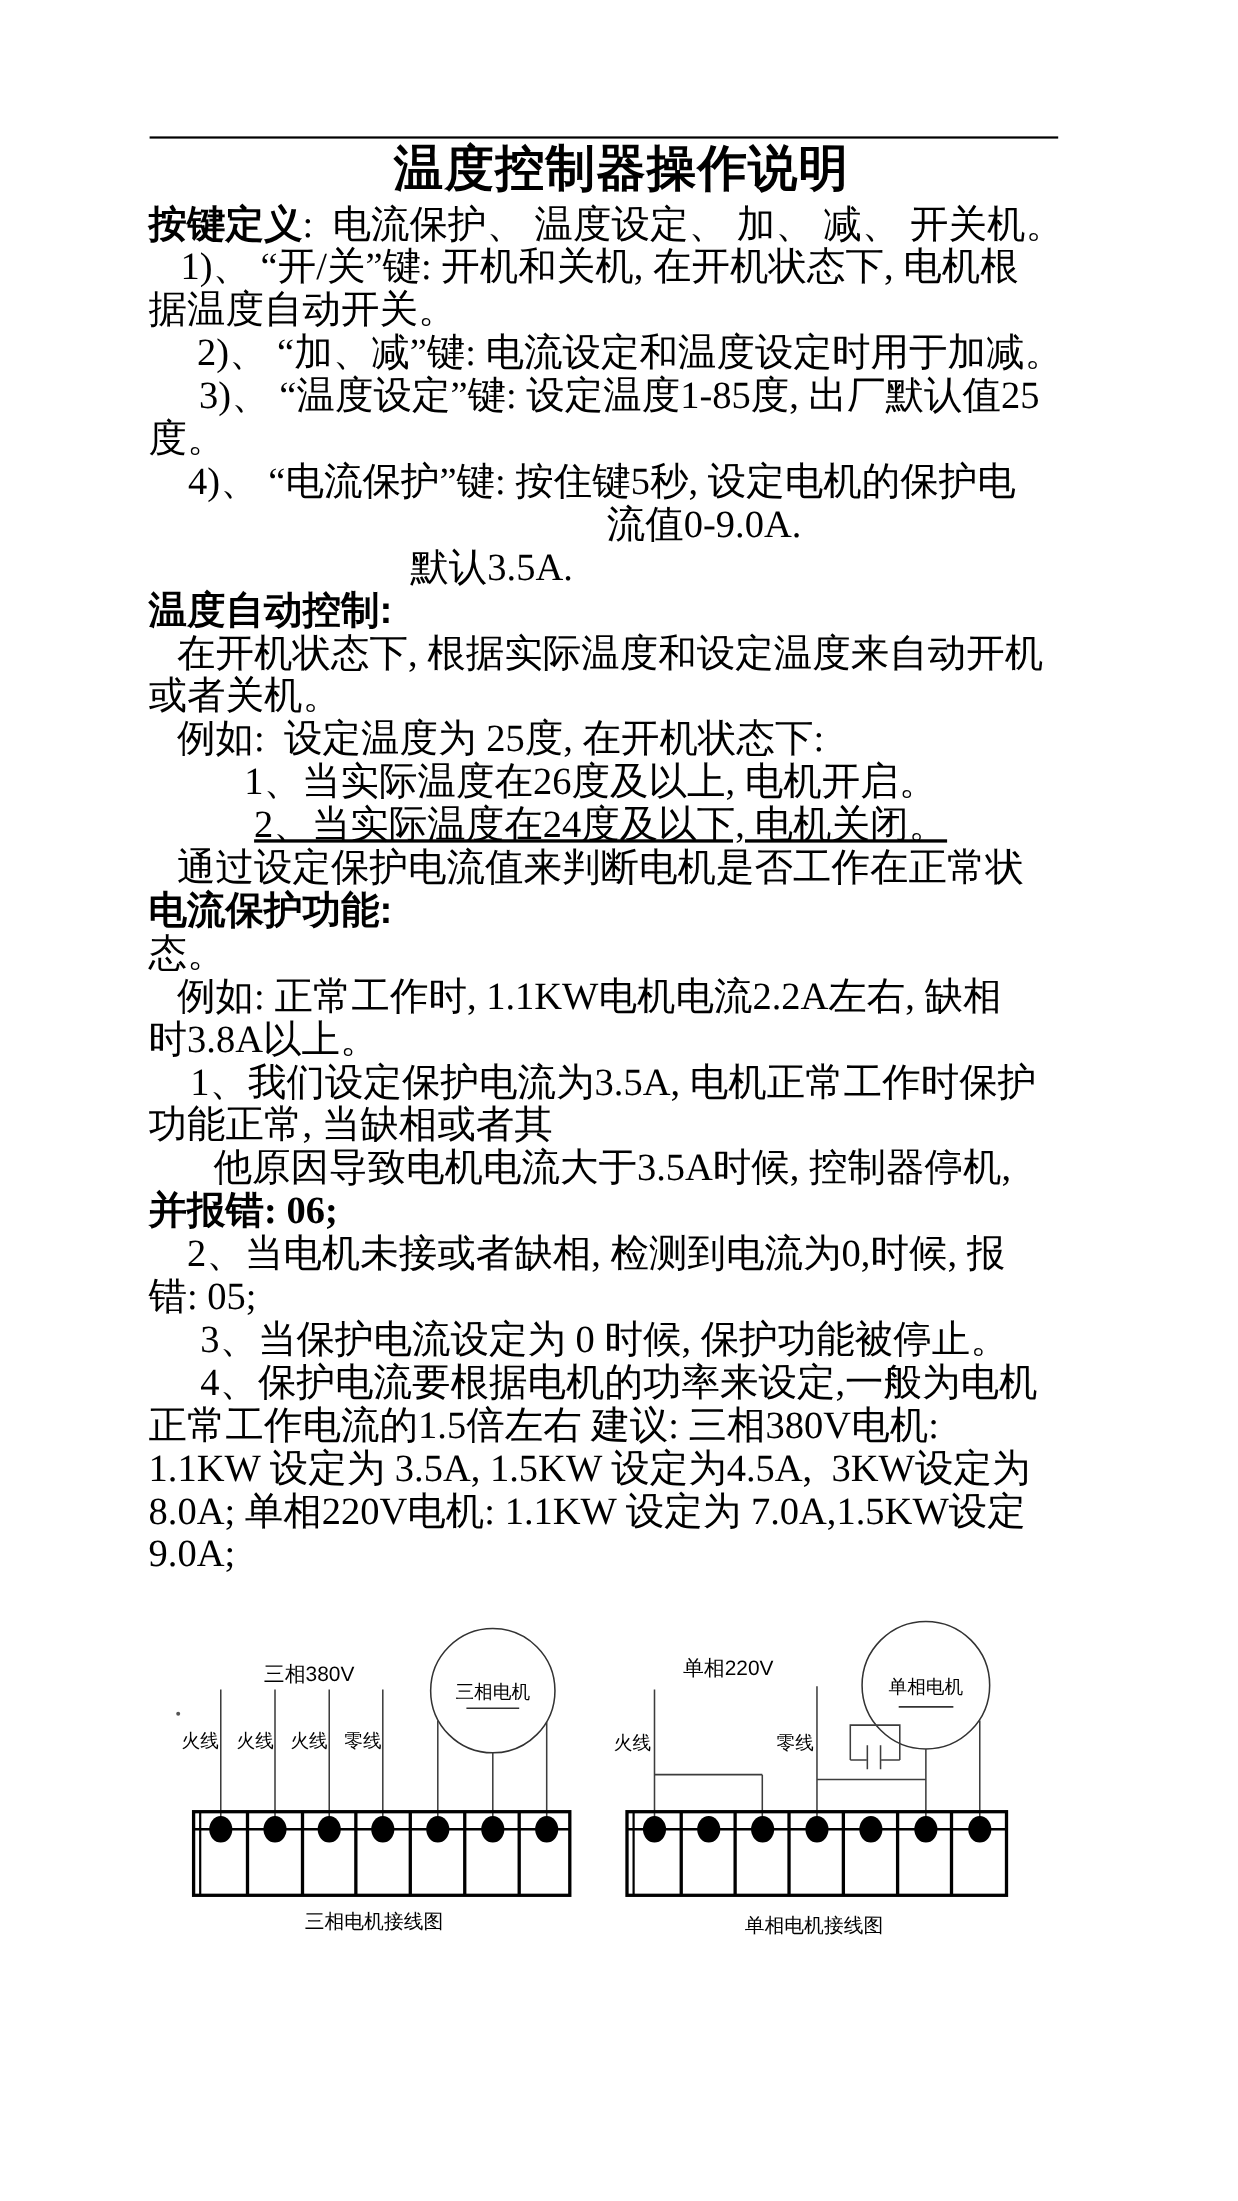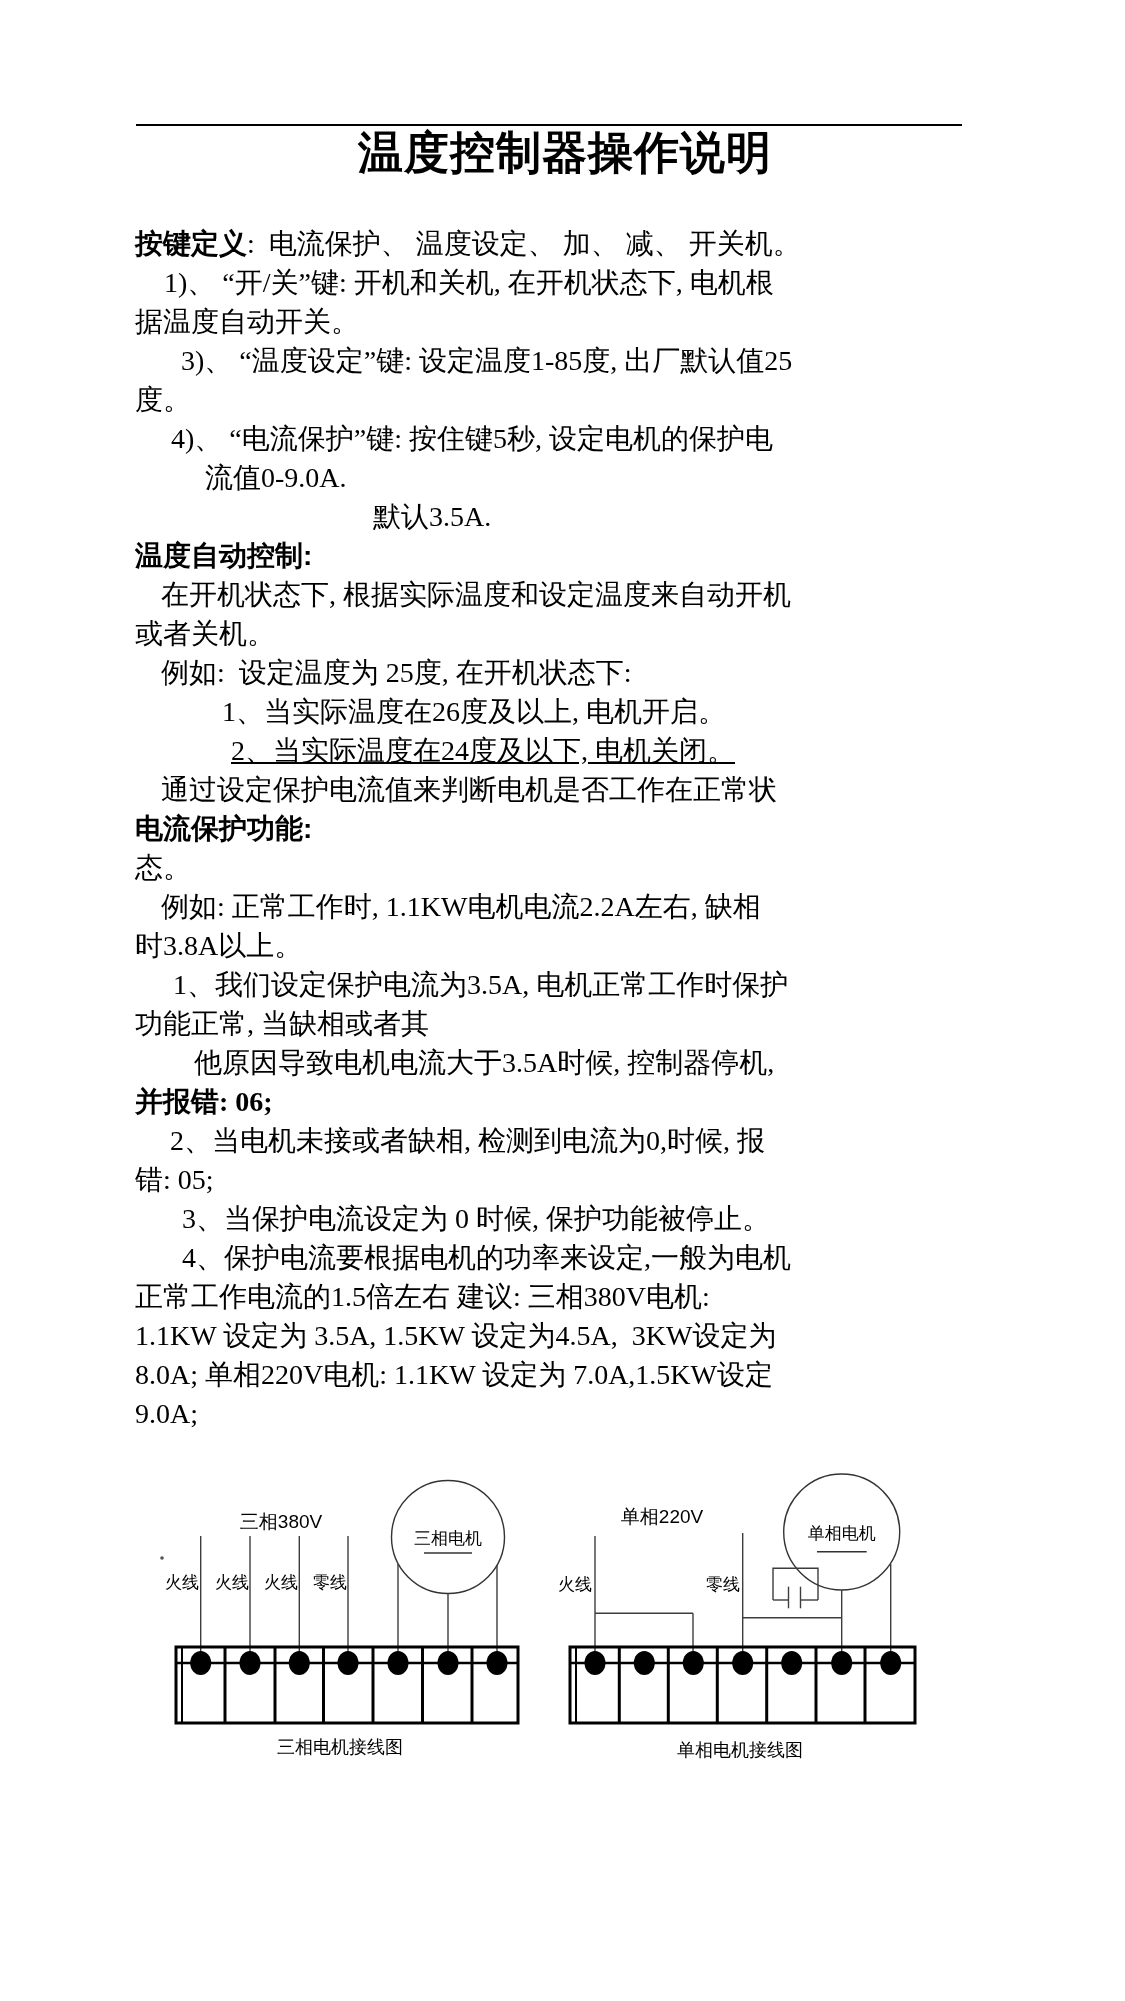--- a/index.html
+++ b/index.html
@@ -15,21 +15,21 @@
     border-top:2px solid #000;
   }
   .doc-title{
     position:absolute;left:152px;top:127px;width:826px;
     text-align:center;font-size:45px;line-height:52px;font-weight:bold;
     font-family:"Liberation Sans","DejaVu Sans",sans-serif;
     letter-spacing:1px;white-space:pre;
   }
   .body-lines{
     position:absolute;left:135px;top:184px;width:940px;
-    font-size:28px;line-height:39px;margin-top:40px;
+    font-size:35px;line-height:39px;
   }
   .line{white-space:pre;height:39px;}
   .hei{
     font-family:"Liberation Sans","DejaVu Sans",sans-serif;
     font-weight:700;
   }
   .figure{position:absolute;left:0;top:1460px;width:953px;height:345px;}
   svg text{fill:#000;}
   .t-sans{font-family:"Liberation Sans","DejaVu Sans",sans-serif;}
   .t-serif{font-family:"Liberation Serif","DejaVu Serif",serif;}
@@ -39,24 +39,25 @@
 
 <div class="page">
 
   <div class="title-rule"></div>
   <div class="doc-title">温度控制器操作说明</div>
 
   <div class="body-lines" id="body-lines">
       <div class="line" style="padding-left: 0px;"><span class="hei">按键定义</span><span>:  电流保护、 温度设定、 加、 减、 开关机。</span></div>
       <div class="line" style="padding-left: 29px;"><span>1)、 “开/关”键: 开机和关机, 在开机状态下, 电机根</span></div>
       <div class="line" style="padding-left: 0px;"><span>据温度自动开关。</span></div>
+      <div class="line" style="padding-left: 44px;"><span>2)、 “加、减”键: 电流设定和温度设定时用于加减。</span></div>
       <div class="line" style="padding-left: 46px;"><span>3)、 “温度设定”键: 设定温度1-85度, 出厂默认值25</span></div>
       <div class="line" style="padding-left: 0px;"><span>度。</span></div>
       <div class="line" style="padding-left: 36px;"><span>4)、 “电流保护”键: 按住键5秒, 设定电机的保护电</span></div>
-      <div class="line" style="padding-left: 70px;"><span>流值0-9.0A.</span></div>
+      <div class="line" style="padding-left: 70px; text-align: center;"><span>流值0-9.0A.</span></div>
       <div class="line" style="padding-left: 238px;"><span>默认3.5A.</span></div>
       <div class="line" style="padding-left: 0px;"><span class="hei">温度自动控制:</span></div>
       <div class="line" style="padding-left: 26px;"><span>在开机状态下, 根据实际温度和设定温度来自动开机</span></div>
       <div class="line" style="padding-left: 0px;"><span>或者关机。</span></div>
       <div class="line" style="padding-left: 26px;"><span>例如:  设定温度为 25度, 在开机状态下:</span></div>
       <div class="line" style="padding-left: 87px;"><span>1、当实际温度在26度及以上, 电机开启。</span></div>
       <div class="line" style="padding-left: 96px; text-decoration: underline;"><span>2、当实际温度在24度及以下, 电机关闭。</span></div>
       <div class="line" style="padding-left: 26px;"><span>通过设定保护电流值来判断电机是否工作在正常状</span></div>
       <div class="line" style="padding-left: 0px;"><span class="hei">电流保护功能:</span></div>
       <div class="line" style="padding-left: 0px;"><span>态。</span></div>

